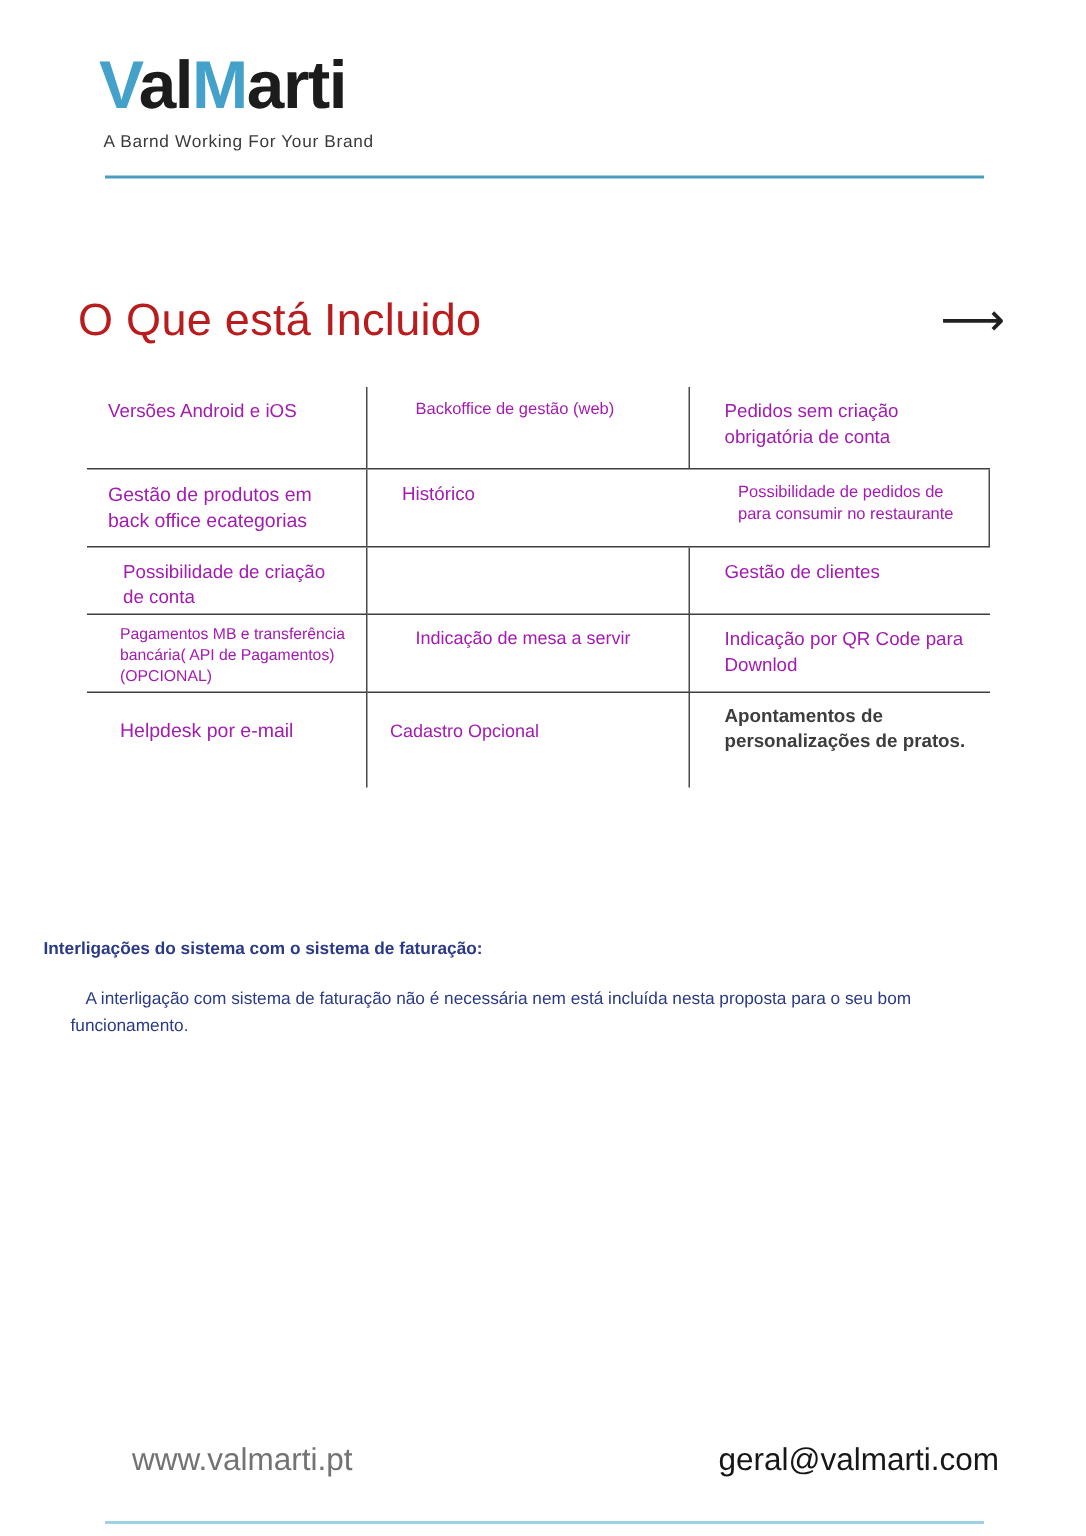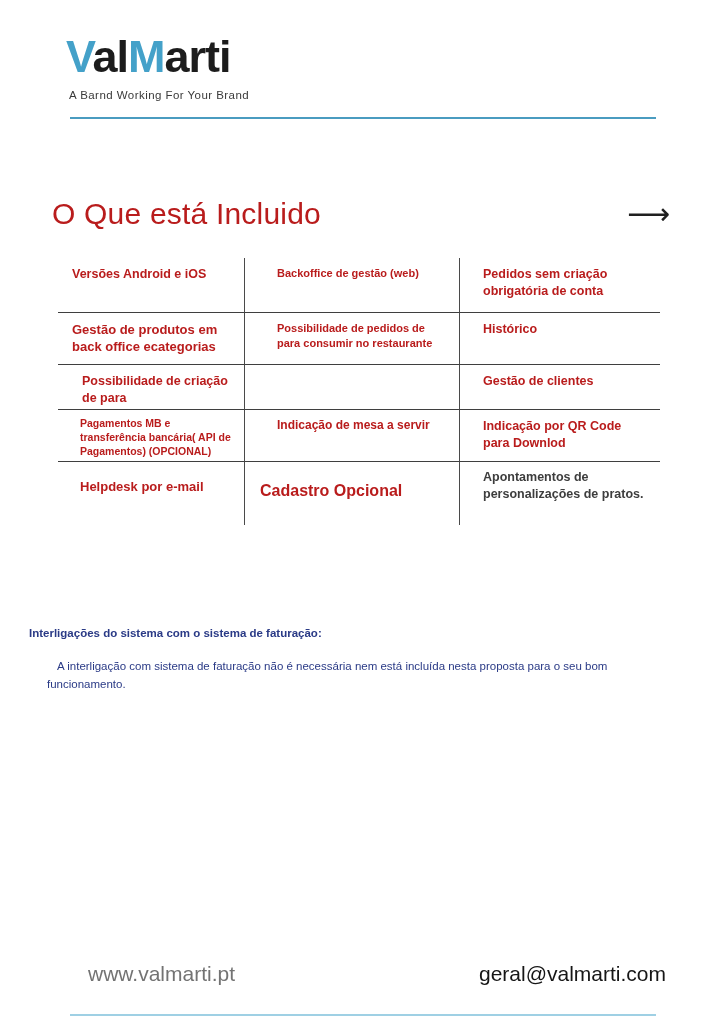--- a/index.html
+++ b/index.html
@@ -11,32 +11,32 @@
   .logo .blue{color:#44a1c9;}
   .tagline{position:absolute;left:69px;top:89px;font-size:11.5px;color:#3a3a3a;letter-spacing:0.45px;}
   .topline{position:absolute;left:70px;top:117px;width:586px;height:2px;background:#4a9cc0;}
 
   
   .title{position:absolute;left:52px;top:197px;font-size:30px;font-weight:500;color:#b91c1c;letter-spacing:0.2px;}
   .arrow{position:absolute;right:54px;top:196px;font-size:30px;font-weight:400;color:#202020;font-family:"DejaVu Sans","Liberation Sans",sans-serif;}
 
   
   .table{position:absolute;left:58px;top:258px;display:grid;grid-template-columns:187px 215px 200px;grid-template-rows:55px 52px 45px 52px 63px;}
-  .cell{box-sizing:border-box;font-weight:bold;color:#b91c1c;font-size:12.5px;line-height:1.32;padding:8px 10px 0 14px;}
+  .cell{box-sizing:border-box;font-weight:normal;color:#a21caf;font-size:12.5px;line-height:1.32;padding:8px 10px 0 14px;}
   .colA{border-right:1px solid #4a4a4a;}
   .colB{border-right:1px solid #4a4a4a;padding-left:32px;}
   .colC{padding-left:23px;}
   .rule{border-bottom:1px solid #3f3f3f;}
   .r1.colA{font-size:13px;}
   .r0.colB,.r1.colB{font-size:11px;}
   .r2.colA{padding-left:24px;}
   .r3.colA{padding-left:22px;font-size:10.5px;padding-top:7px;}
   .r3.colB{font-size:12px;padding-top:8px;}
   .r4.colA{padding-left:22px;padding-top:16px;font-size:13px;}
-  .r4.colB{padding-left:15px;padding-top:18px;font-size:16px;}
+  .r4.colB{padding-left:15px;padding-top:18px;font-size:12px;}
   .r4.colC{font-weight:bold;color:#3d3d3d;padding-top:7px;}
 
   
   .interop{position:absolute;left:29px;top:627px;width:662px;color:#2a3a86;}
   .interop .head{font-size:11.5px;font-weight:bold;margin:0 0 19px 0;}
   .interop .body{font-size:11.5px;line-height:1.55;margin:18px;text-indent:10px;}
 
   
   .footer-web{position:absolute;left:88px;top:962px;font-size:21px;color:#737373;text-decoration:none;}
   .footer-email{position:absolute;left:479px;top:962px;font-size:21px;color:#161616;text-decoration:none;}
@@ -55,24 +55,24 @@
 
   <div class="title">O Que está Incluido</div>
   <div class="arrow">⟶</div>
 
   <div class="table">
     <div class="cell colA r0 rule">Versões Android e iOS</div>
     <div class="cell colB r0 rule">Backoffice de gestão (web)</div>
     <div class="cell colC r0 rule">Pedidos sem criação obrigatória de conta</div>
 
     <div class="cell colA r1 rule">Gestão de produtos em back office ecategorias</div>
+    <div class="cell colC r1 rule">Histórico</div>
     <div class="cell colB r1 rule">Possibilidade de pedidos de para consumir no restaurante</div>
-    <div class="cell colC r1 rule">Histórico</div>
 
-    <div class="cell colA r2 rule">Possibilidade de criação de para</div>
+    <div class="cell colA r2 rule">Possibilidade de criação de conta</div>
     <div class="cell colB r2 rule"></div>
     <div class="cell colC r2 rule">Gestão de clientes</div>
 
     <div class="cell colA r3 rule">Pagamentos MB e transferência bancária( API de Pagamentos) (OPCIONAL)</div>
     <div class="cell colB r3 rule">Indicação de mesa a servir</div>
     <div class="cell colC r3 rule">Indicação por QR Code para Downlod</div>
 
     <div class="cell colA r4">Helpdesk por e-mail</div>
     <div class="cell colB r4">Cadastro Opcional</div>
     <div class="cell colC r4">Apontamentos de personalizações de pratos.</div>

